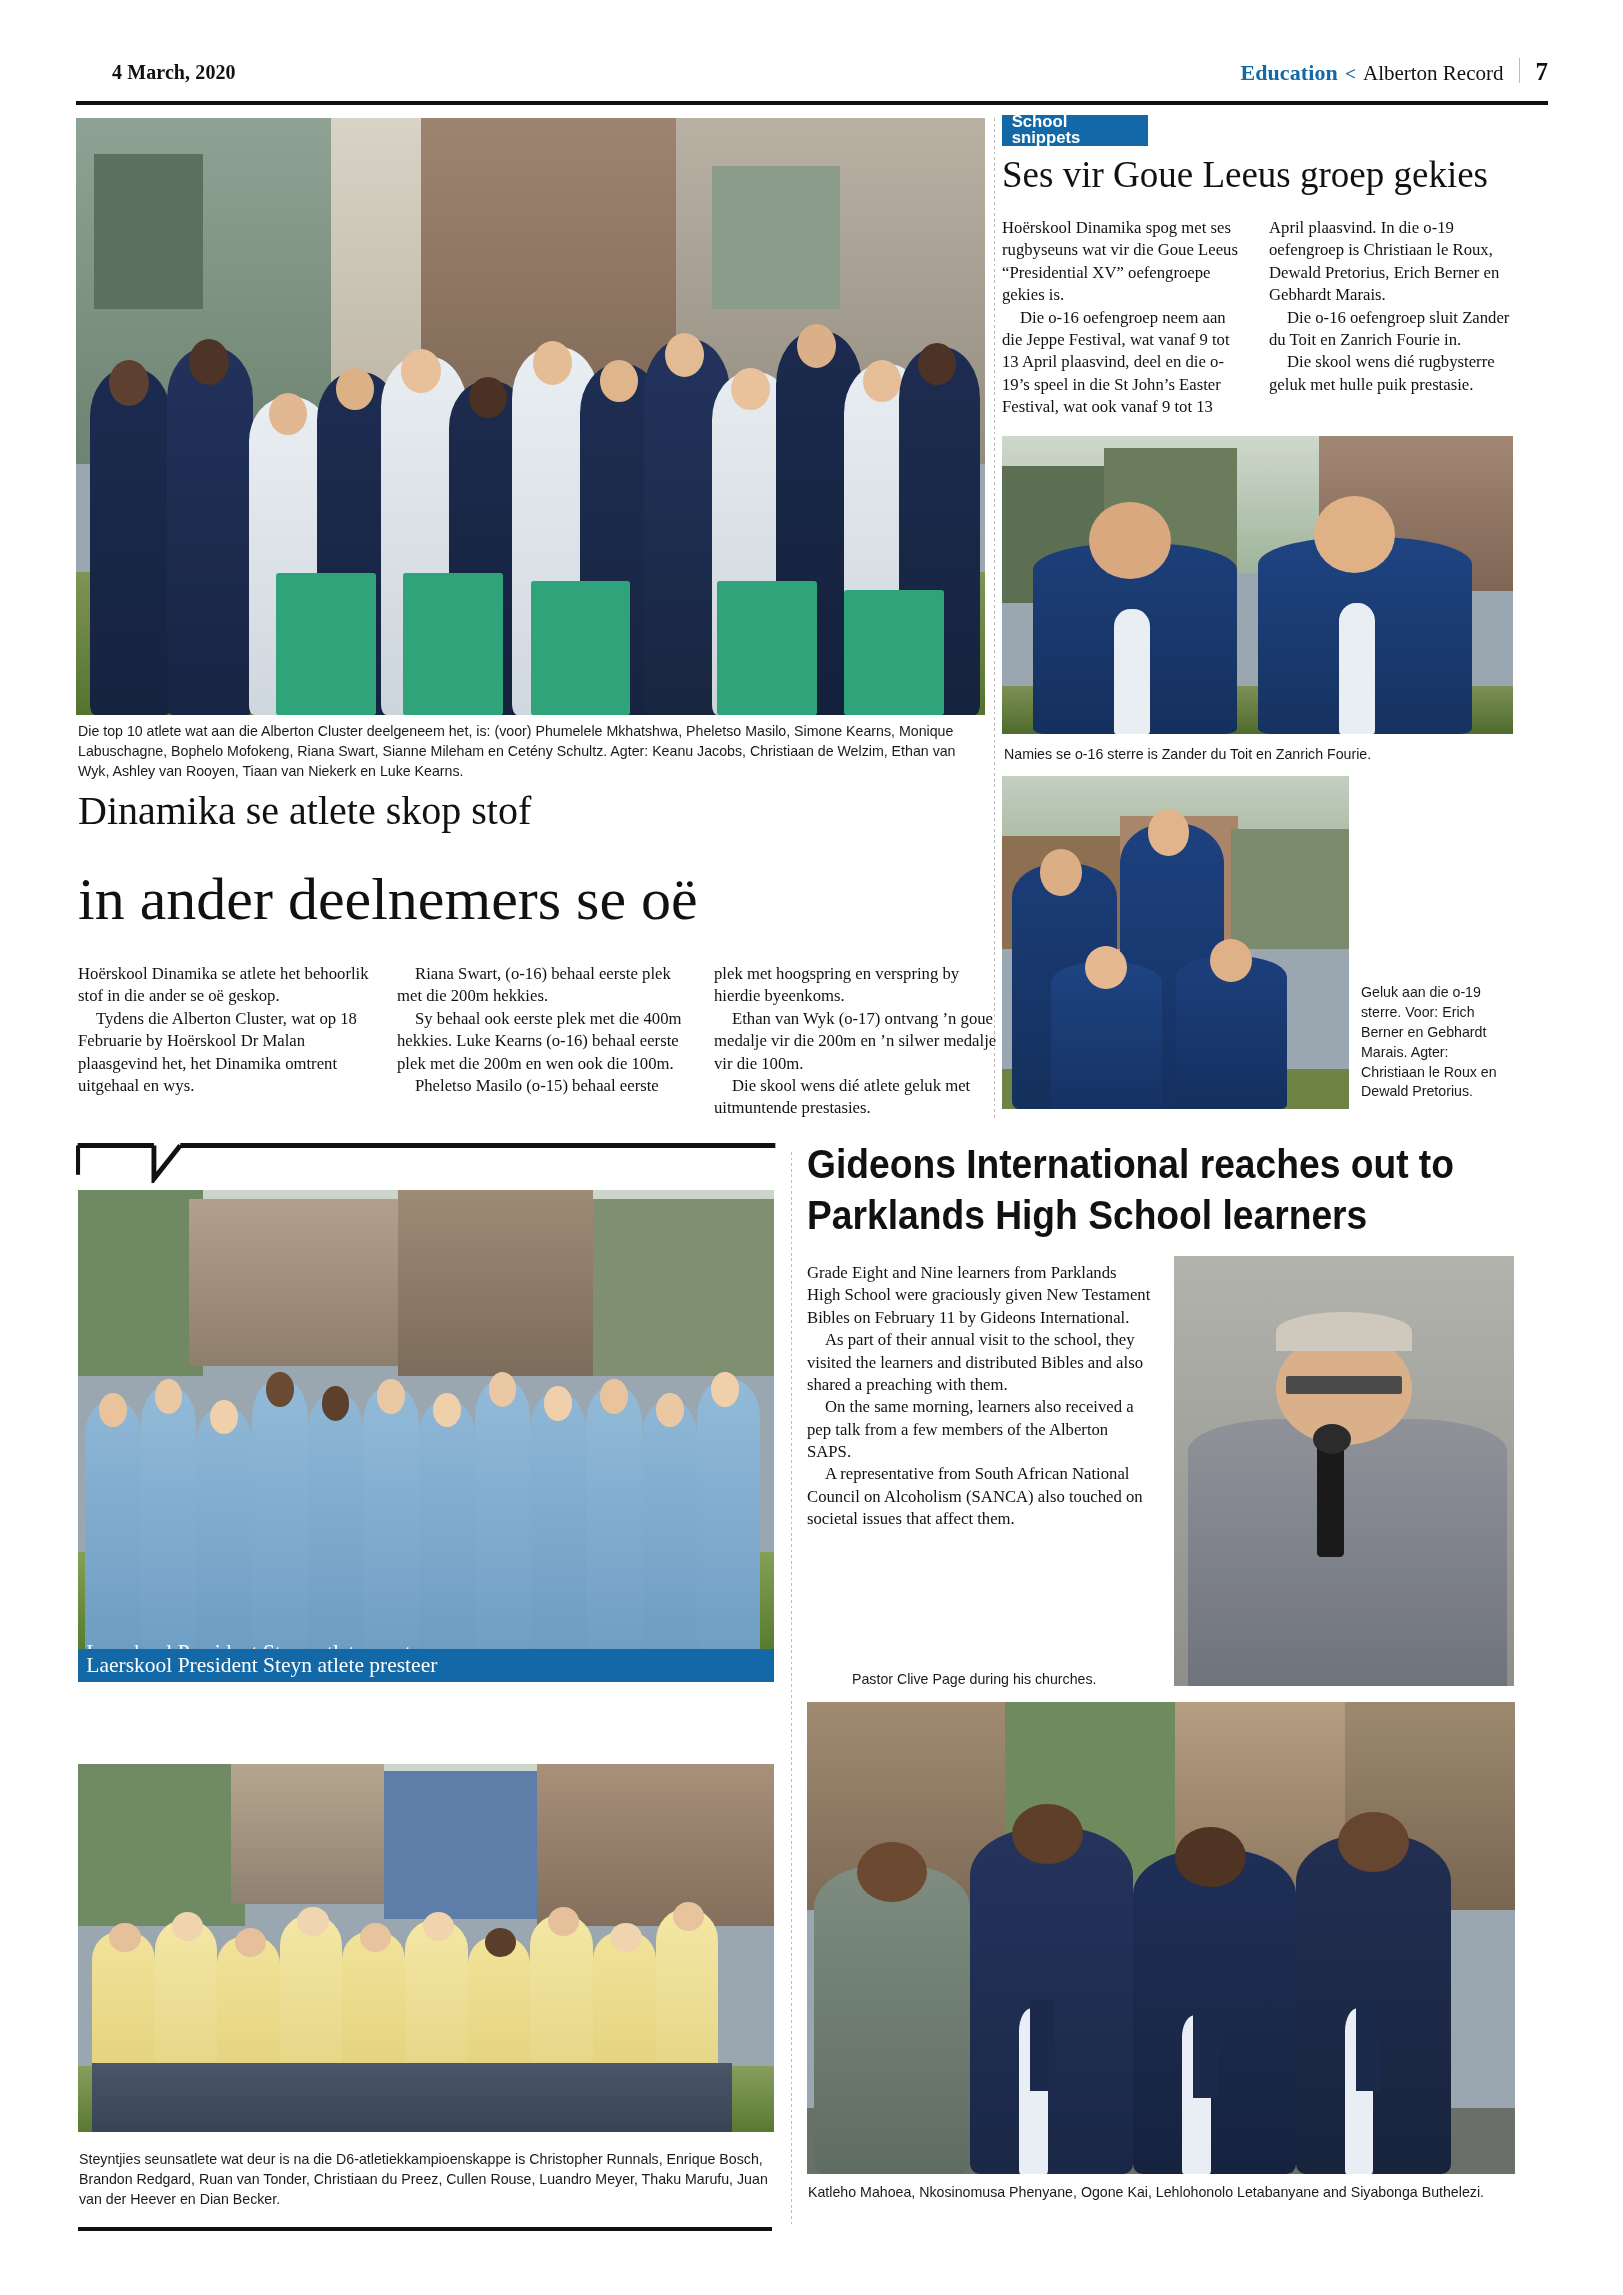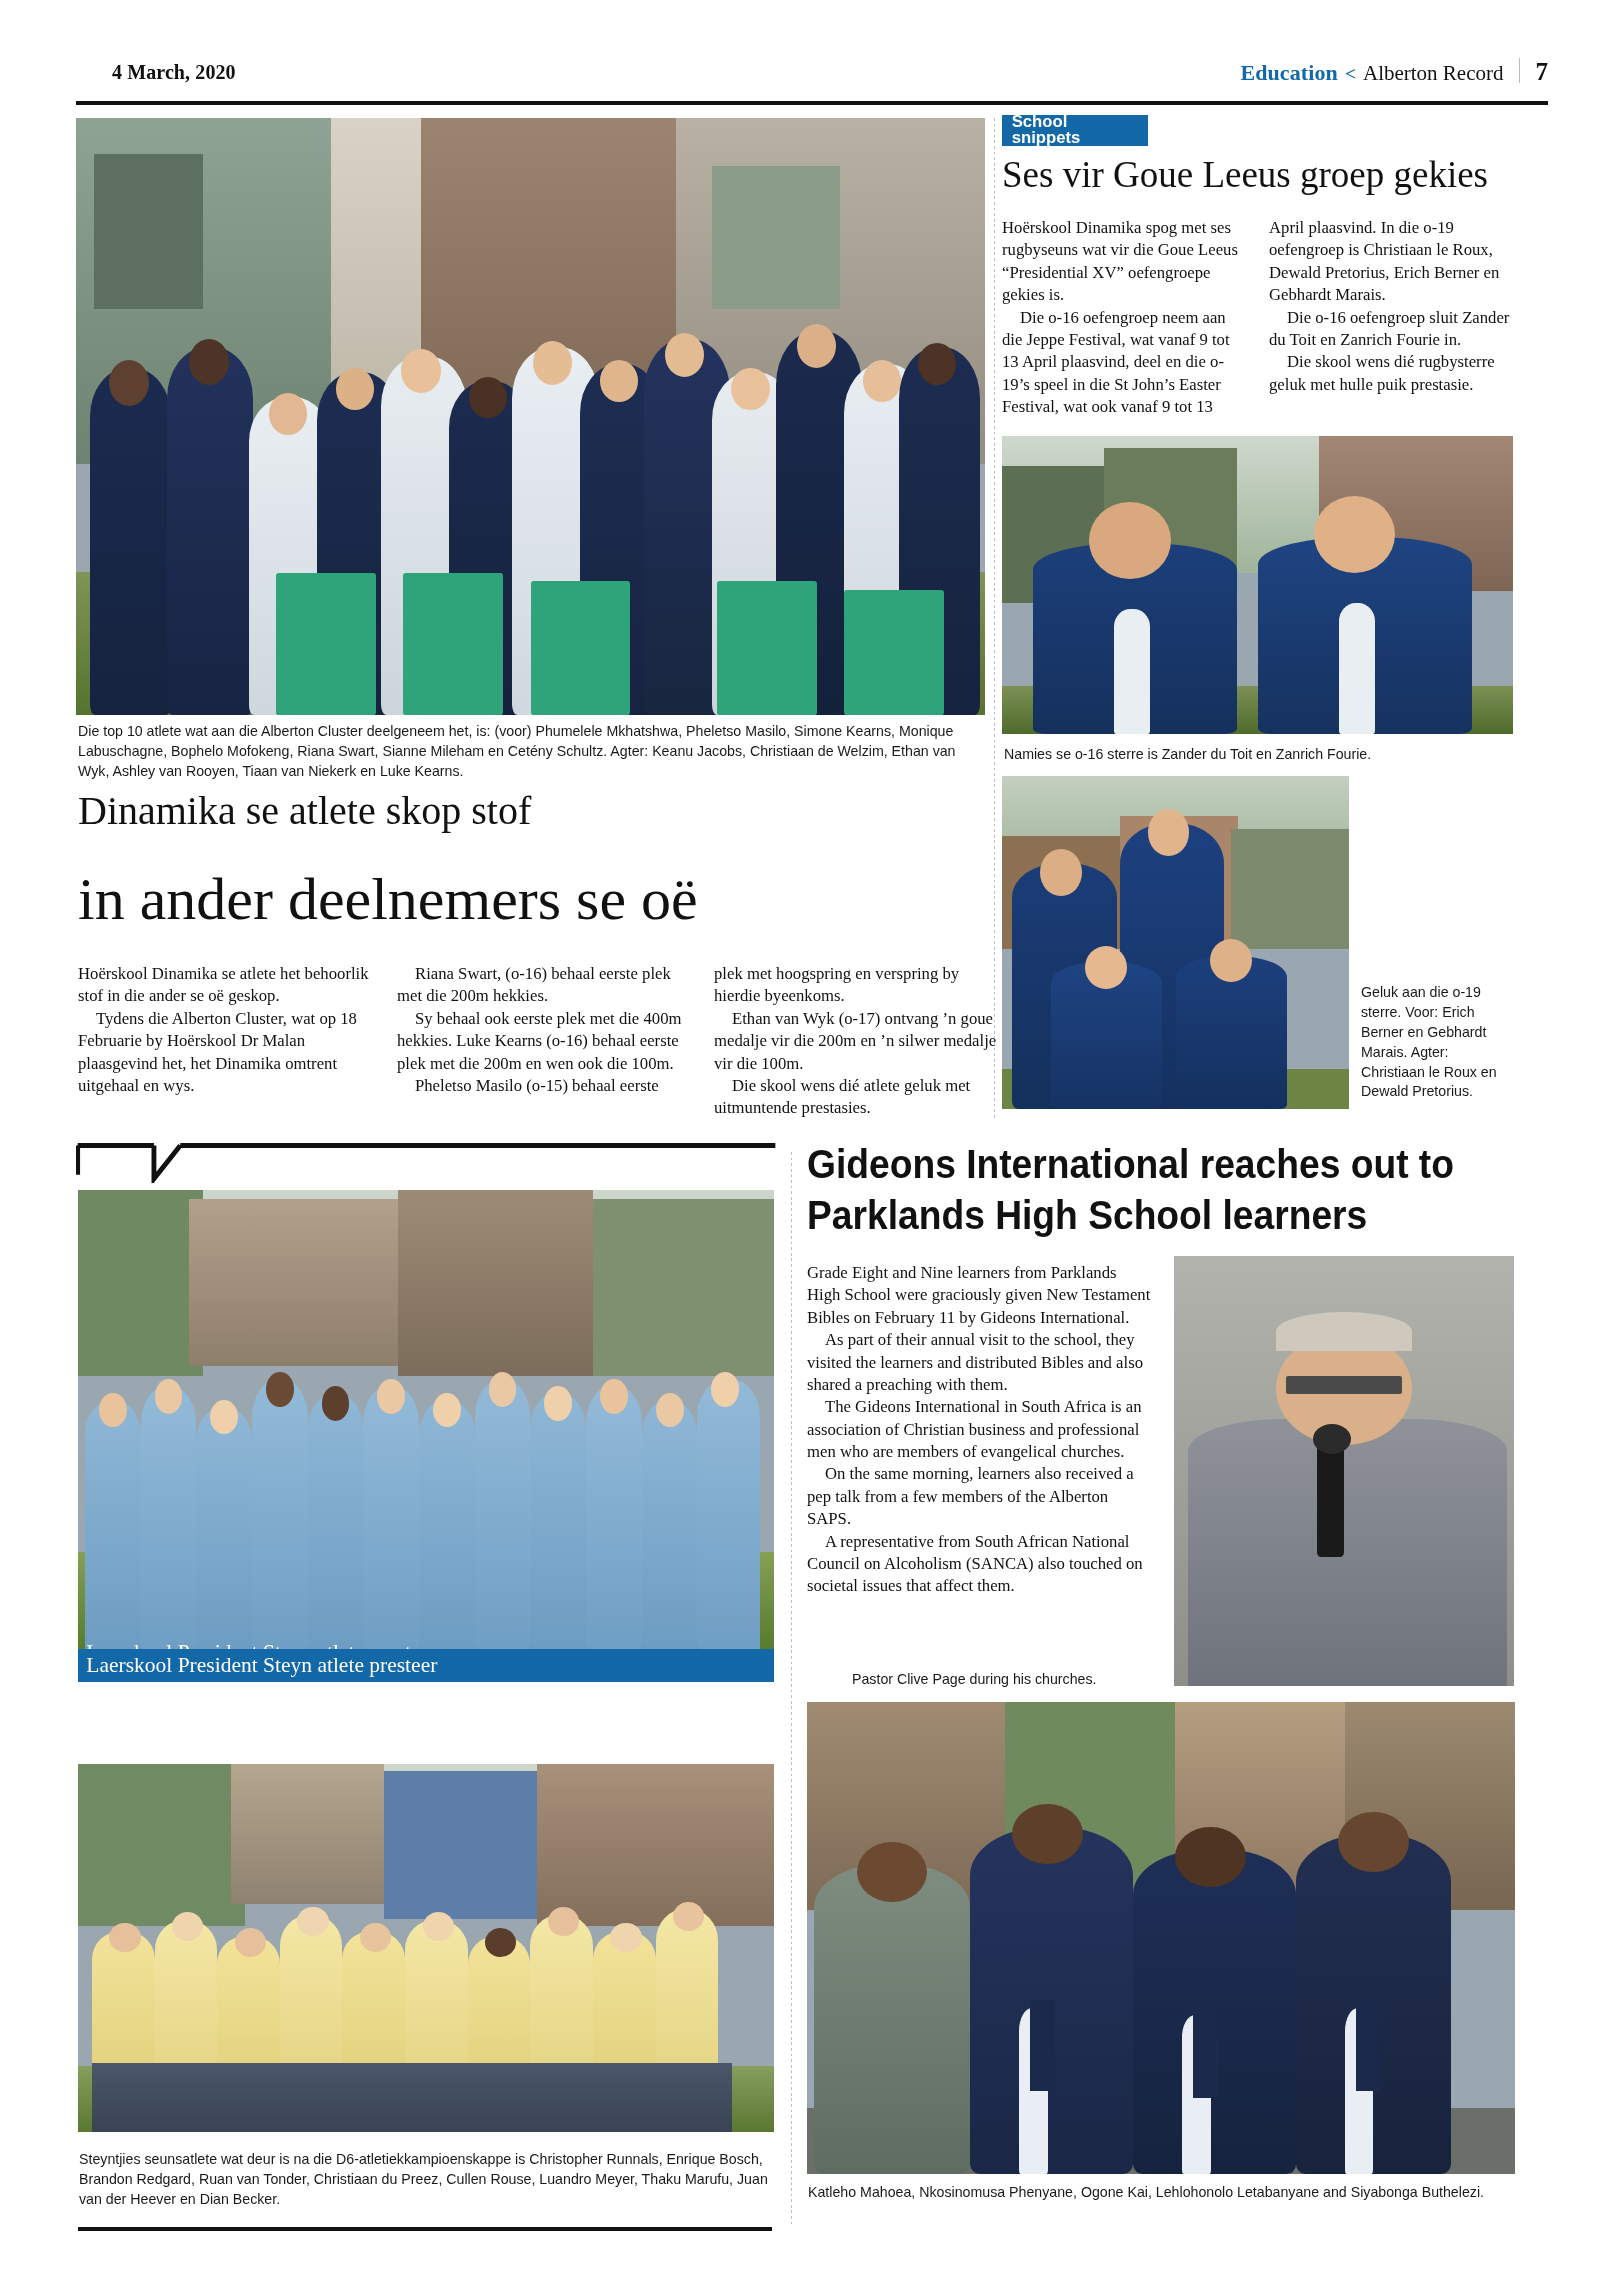--- a/index.html
+++ b/index.html
@@ -226,21 +226,20 @@
       <path d="M2 8 L2 50 M2 8 L112 8 M150 8 L1008 8 M112 8 L112 56 L150 8" fill="none" stroke="#111" stroke-width="7"></path>
     </svg>
   </div>
 
   <div class="headline-cond" style="left:807px; top:1144px; width:708px; font-size:40px; line-height:1.0; transform:scaleX(0.93);">Gideons International reaches out to</div>
   <div class="headline-cond" style="left:807px; top:1195px; width:708px; font-size:40px; line-height:1.0; transform:scaleX(0.93);">Parklands High School learners</div>
 
   <div class="col" style="left:807px; top:1262px; width:347px;">
     <p>Grade Eight and Nine learners from Parklands High School were graciously given New Testament Bibles on February 11 by Gideons International.</p>
     <p class="ind">As part of their annual visit to the school, they visited the learners and distributed Bibles and also shared a preaching with them.</p>
-    <p class="ind">The Gideons International in South Africa is an association of Christian business and professional men who are members of evangelical churches.</p>
     <p class="ind">On the same morning, learners also received a pep talk from a few members of the Alberton SAPS.</p>
     <p class="ind">A representative from South African National Council on Alcoholism (SANCA) also touched on societal issues that affect them.</p>
   </div>
 
   <div class="photo" style="left:1174px; top:1256px; width:340px; height:430px;">
     <div style="position:absolute;inset:0;background:linear-gradient(#b2b3ad,#8e8f89);"></div>
     <div class="fig" style="left:4%; width:94%; height:62%; background:linear-gradient(#8f9299,#6f737c); border-radius:30% 30% 0 0 / 12% 12% 0 0;"></div>
     <div class="head" style="left:30%; bottom:56%; width:40%; height:26%; background:#d9b089;"></div>
     <div style="position:absolute;left:30%;bottom:78%;width:40%;height:9%;background:#cfc8bd;border-radius:50% 50% 0 0;"></div>
     <div style="position:absolute;left:33%;bottom:68%;width:34%;height:4%;background:#4b4b4b;border-radius:2.1px;"></div>

